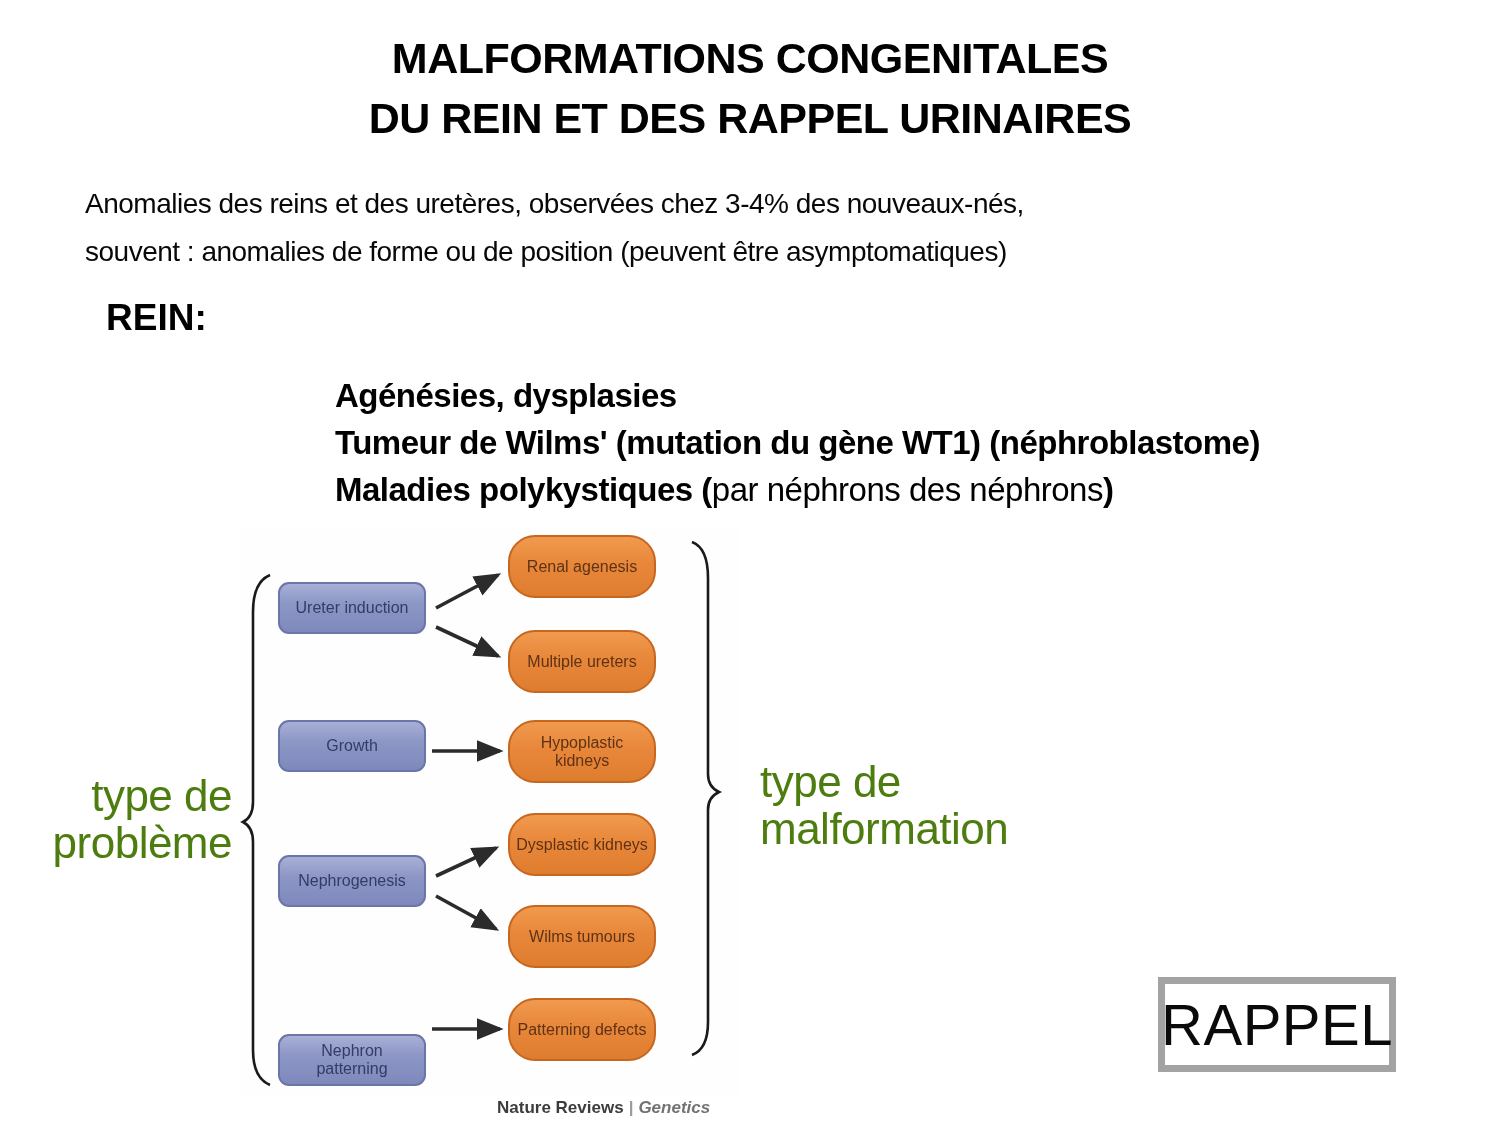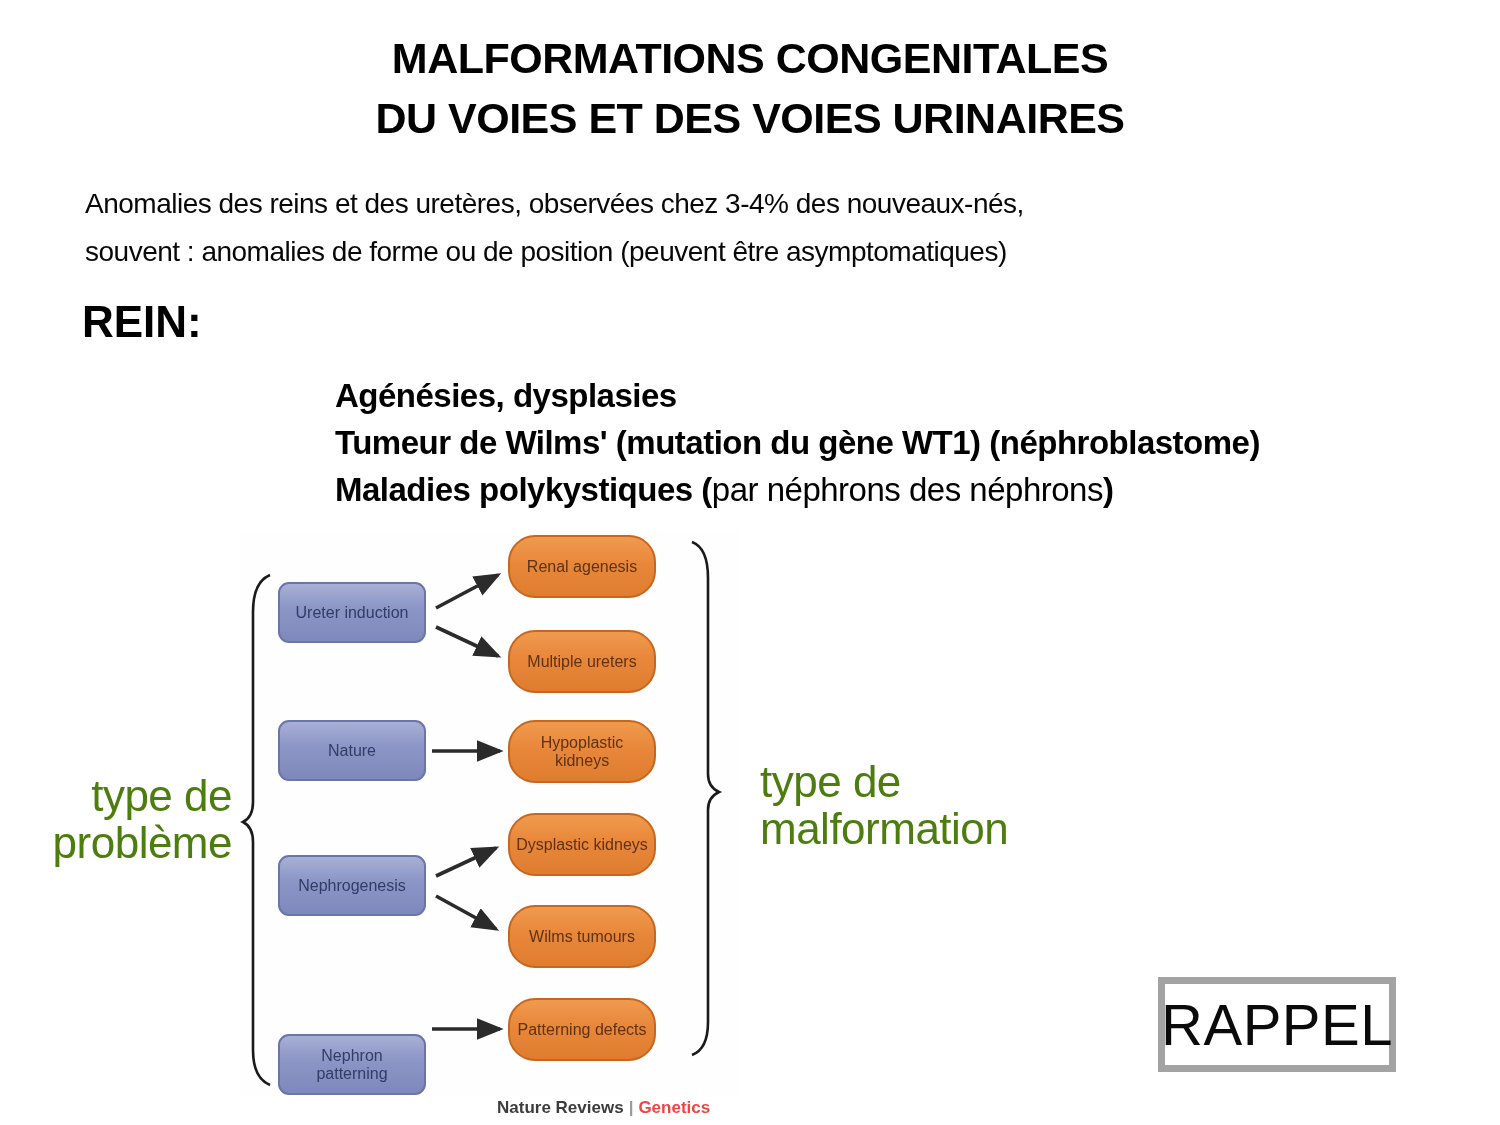--- a/index.html
+++ b/index.html
@@ -13,22 +13,22 @@
     position: absolute; left: 0; right: 0; top: 28px; margin: 0;
     text-align: center; font-weight: bold; font-size: 43px; line-height: 60px;
     letter-spacing: -0.5px; color: #010101;
   }
   .title .line { display: block; }
   .intro {
     position: absolute; left: 85px; top: 180px; width: 1360px;
     font-size: 28px; line-height: 48px; color: #080808; letter-spacing: -0.5px;
   }
   .rein-label {
-    position: absolute; left: 82px; top: 297px;
-    font-size: 44px; font-weight: bold;
+    position: absolute; left: 106px; top: 297px;
+    font-size: 37px; font-weight: bold;
   }
   .parenchyme-label {
     position: absolute; left: 256px; top: 328px;
     font-size: 33px; font-weight: bold;
   }
   .parenchyme-list {
     position: absolute; left: 335px; top: 372px; width: 1120px;
     font-size: 33px; font-weight: bold; line-height: 47px; letter-spacing: -0.5px;
   }
   .parenchyme-list .regular { font-weight: normal; }
@@ -38,21 +38,21 @@
     position: absolute; left: 240px; top: 530px; width: 500px; height: 565px;
     background: #fefefe;
   }
   .diagram svg { position: absolute; left: 0; top: 0; }
   .node {
     position: absolute; width: 148px; box-sizing: border-box;
     display: flex; align-items: center; justify-content: center;
     text-align: center; padding: 2px 6px;
   }
   .node-problem {
-    height: 61px; border-radius: 11px;
+    height: 52px; border-radius: 11px;
     background: linear-gradient(180deg, #a8b0d6 0%, #8d97c6 40%, #7e88bb 100%);
     border: 2px solid #6b76a8;
     color: #323c66; font-size: 16px;
   }
   .node-malformation {
     height: 63px; border-radius: 27px;
     background: linear-gradient(180deg, #f09a4e 0%, #e8873a 45%, #df7d2f 100%);
     border: 2px solid #c7661f;
     color: #5e3315; font-size: 16px;
   }
@@ -69,30 +69,30 @@
     border: 7px solid #a3a3a3; box-sizing: border-box;
     display: flex; align-items: center; justify-content: center;
     font-size: 58px; color: #0a0a0a; letter-spacing: 0.5px;
   }
   .credit {
     position: absolute; left: 497px; top: 1098px;
     font-size: 17px; font-weight: bold; white-space: nowrap;
   }
   .credit .publisher { color: #3d3d3d; }
   .credit .sep { color: #9a9a9a; margin: 0 5px; }
-  .credit .journal { color: #ef4444; }
+  .credit .journal { color: #737373; font-style: italic; }
 </style>
 </head>
 <body>
 
 <div class="slide">
 
   <h1 class="title">
     <span class="line">MALFORMATIONS CONGENITALES</span>
-    <span class="line">DU VOIES ET DES VOIES URINAIRES</span>
+    <span class="line">DU REIN ET DES RAPPEL URINAIRES</span>
   </h1>
 
   <div class="intro">
     <span>Anomalies des reins et des uretères, observées chez 3-4% des nouveaux-nés,</span><br>
     <span>souvent : anomalies de forme ou de position (peuvent être asymptomatiques)</span>
   </div>
 
   <div class="rein-label">REIN:</div>
 
   <div class="parenchyme-list">
@@ -120,21 +120,21 @@
 
       <line x1="196" y1="78" x2="258" y2="45" stroke="#2b2b2b" stroke-width="3.6" marker-end="url(#ah)"></line>
       <line x1="196" y1="97" x2="258" y2="126" stroke="#2b2b2b" stroke-width="3.6" marker-end="url(#ah)"></line>
       <line x1="192" y1="221" x2="260" y2="221" stroke="#2b2b2b" stroke-width="3.6" marker-end="url(#ah)"></line>
       <line x1="196" y1="346" x2="256" y2="318" stroke="#2b2b2b" stroke-width="3.6" marker-end="url(#ah)"></line>
       <line x1="196" y1="366" x2="256" y2="399" stroke="#2b2b2b" stroke-width="3.6" marker-end="url(#ah)"></line>
       <line x1="192" y1="499" x2="260" y2="499" stroke="#2b2b2b" stroke-width="3.6" marker-end="url(#ah)"></line>
     </svg>
 
     <div class="node node-problem" style="left:38px; top:52px;">Ureter induction</div>
-    <div class="node node-problem" style="left:38px; top:190px;">Nature</div>
+    <div class="node node-problem" style="left:38px; top:190px;">Growth</div>
     <div class="node node-problem" style="left:38px; top:325px;">Nephrogenesis</div>
     <div class="node node-problem" style="left:38px; top:468px;margin-top:36px;">Nephron patterning</div>
 
     <div class="node node-malformation" style="left:268px; top:5px;">Renal agenesis</div>
     <div class="node node-malformation" style="left:268px; top:100px;">Multiple ureters</div>
     <div class="node node-malformation" style="left:268px; top:190px;">Hypoplastic kidneys</div>
     <div class="node node-malformation" style="left:268px; top:283px;">Dysplastic kidneys</div>
     <div class="node node-malformation" style="left:268px; top:375px;">Wilms tumours</div>
     <div class="node node-malformation" style="left:268px; top:468px;">Patterning defects</div>
   </div>

